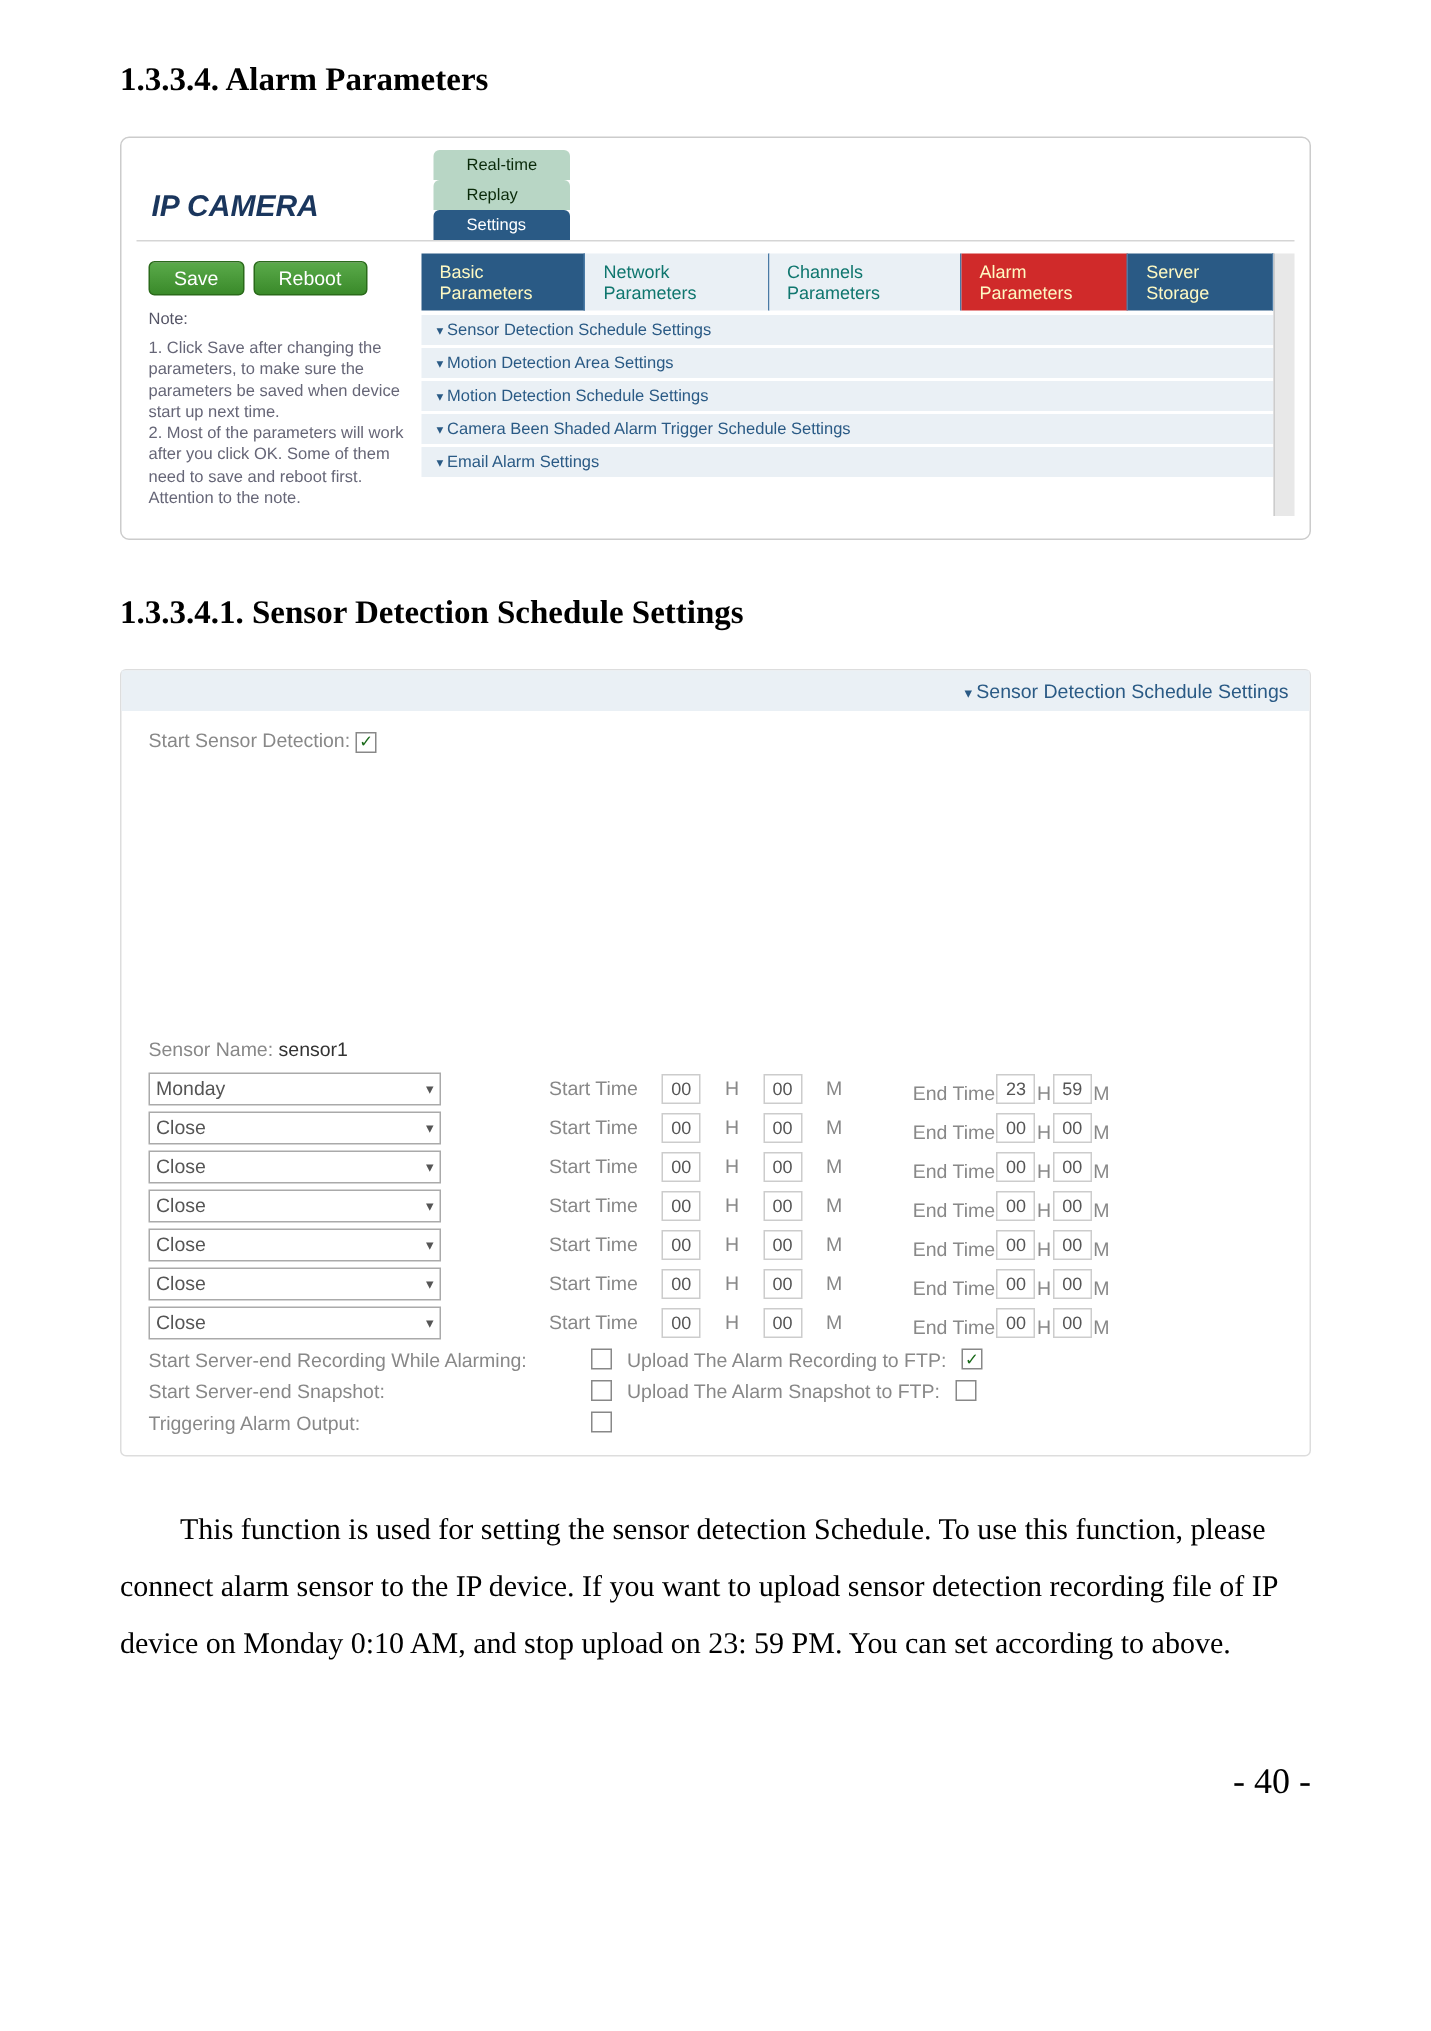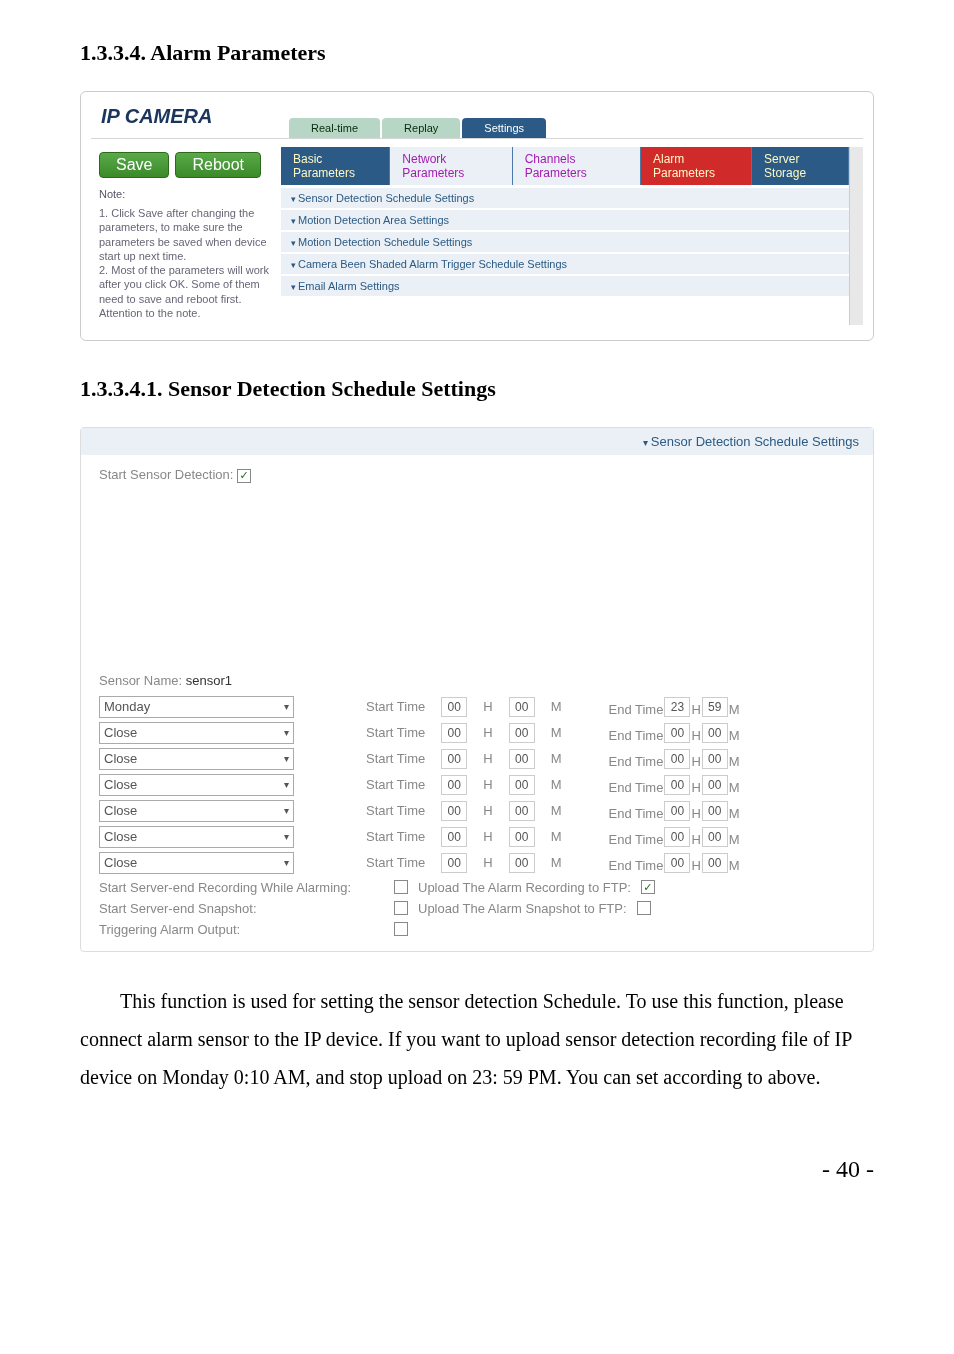--- a/index.html
+++ b/index.html
@@ -38,20 +38,21 @@
     font-size: 20px;
     font-weight: bold;
     font-style: italic;
     color: #1a365d;
     padding: 5px 10px 10px;
     width: 190px;
   }
   .top-tabs {
     display: flex;
     margin-left: 8px;
+    flex-direction: column;
   }
   .top-tab {
     font-size: 11px;
     padding: 4px 22px;
     background: #b8d6c5;
     color: #0a2a0a;
     border-top-left-radius: 4px;
     border-top-right-radius: 4px;
     margin-right: 2px;
     cursor: pointer;
@@ -71,21 +72,21 @@
     font-size: 11px;
     color: #556;
   }
   .btn-row { display: flex; gap: 6px; margin-bottom: 10px; }
   .green-btn {
     background: linear-gradient(#5aaa4a,#3a8a2a);
     color: #fff;
     border: 1px solid #2a6a1a;
     border-radius: 4px;
     padding: 3px 16px;
-    font-size: 16px;
+    font-size: 13px;
     cursor: pointer;
   }
   .note-label { margin-bottom: 6px; }
   .note-text { line-height: 1.3; color: #667; }
   .right-col { flex: 1; }
   .inner-tabs {
     display: flex;
     font-size: 12px;
   }
   .inner-tab {
@@ -93,21 +94,21 @@
     background: #2a5a85;
     color: #fef9c3;
     border-right: 1px solid #4a7aa5;
     cursor: pointer;
   }
   .inner-tab.active {
     background: #d02a2a;
   }
   .inner-tab.light {
     background: #eaf0f5;
-    color: #a21caf;
+    color: #0f766e;
   }
   .collapsible-list { margin-top: 3px; }
   .collapsible-item {
     background: #eaf0f5;
     color: #2a5a85;
     font-size: 11px;
     padding: 4px 10px;
     margin-bottom: 2px;
     cursor: pointer;
   }

